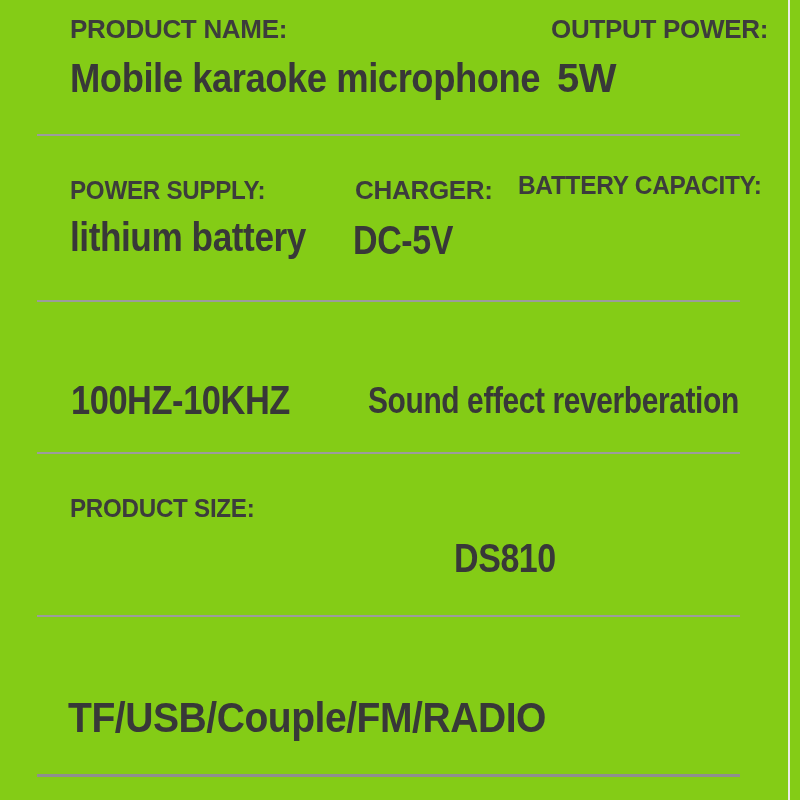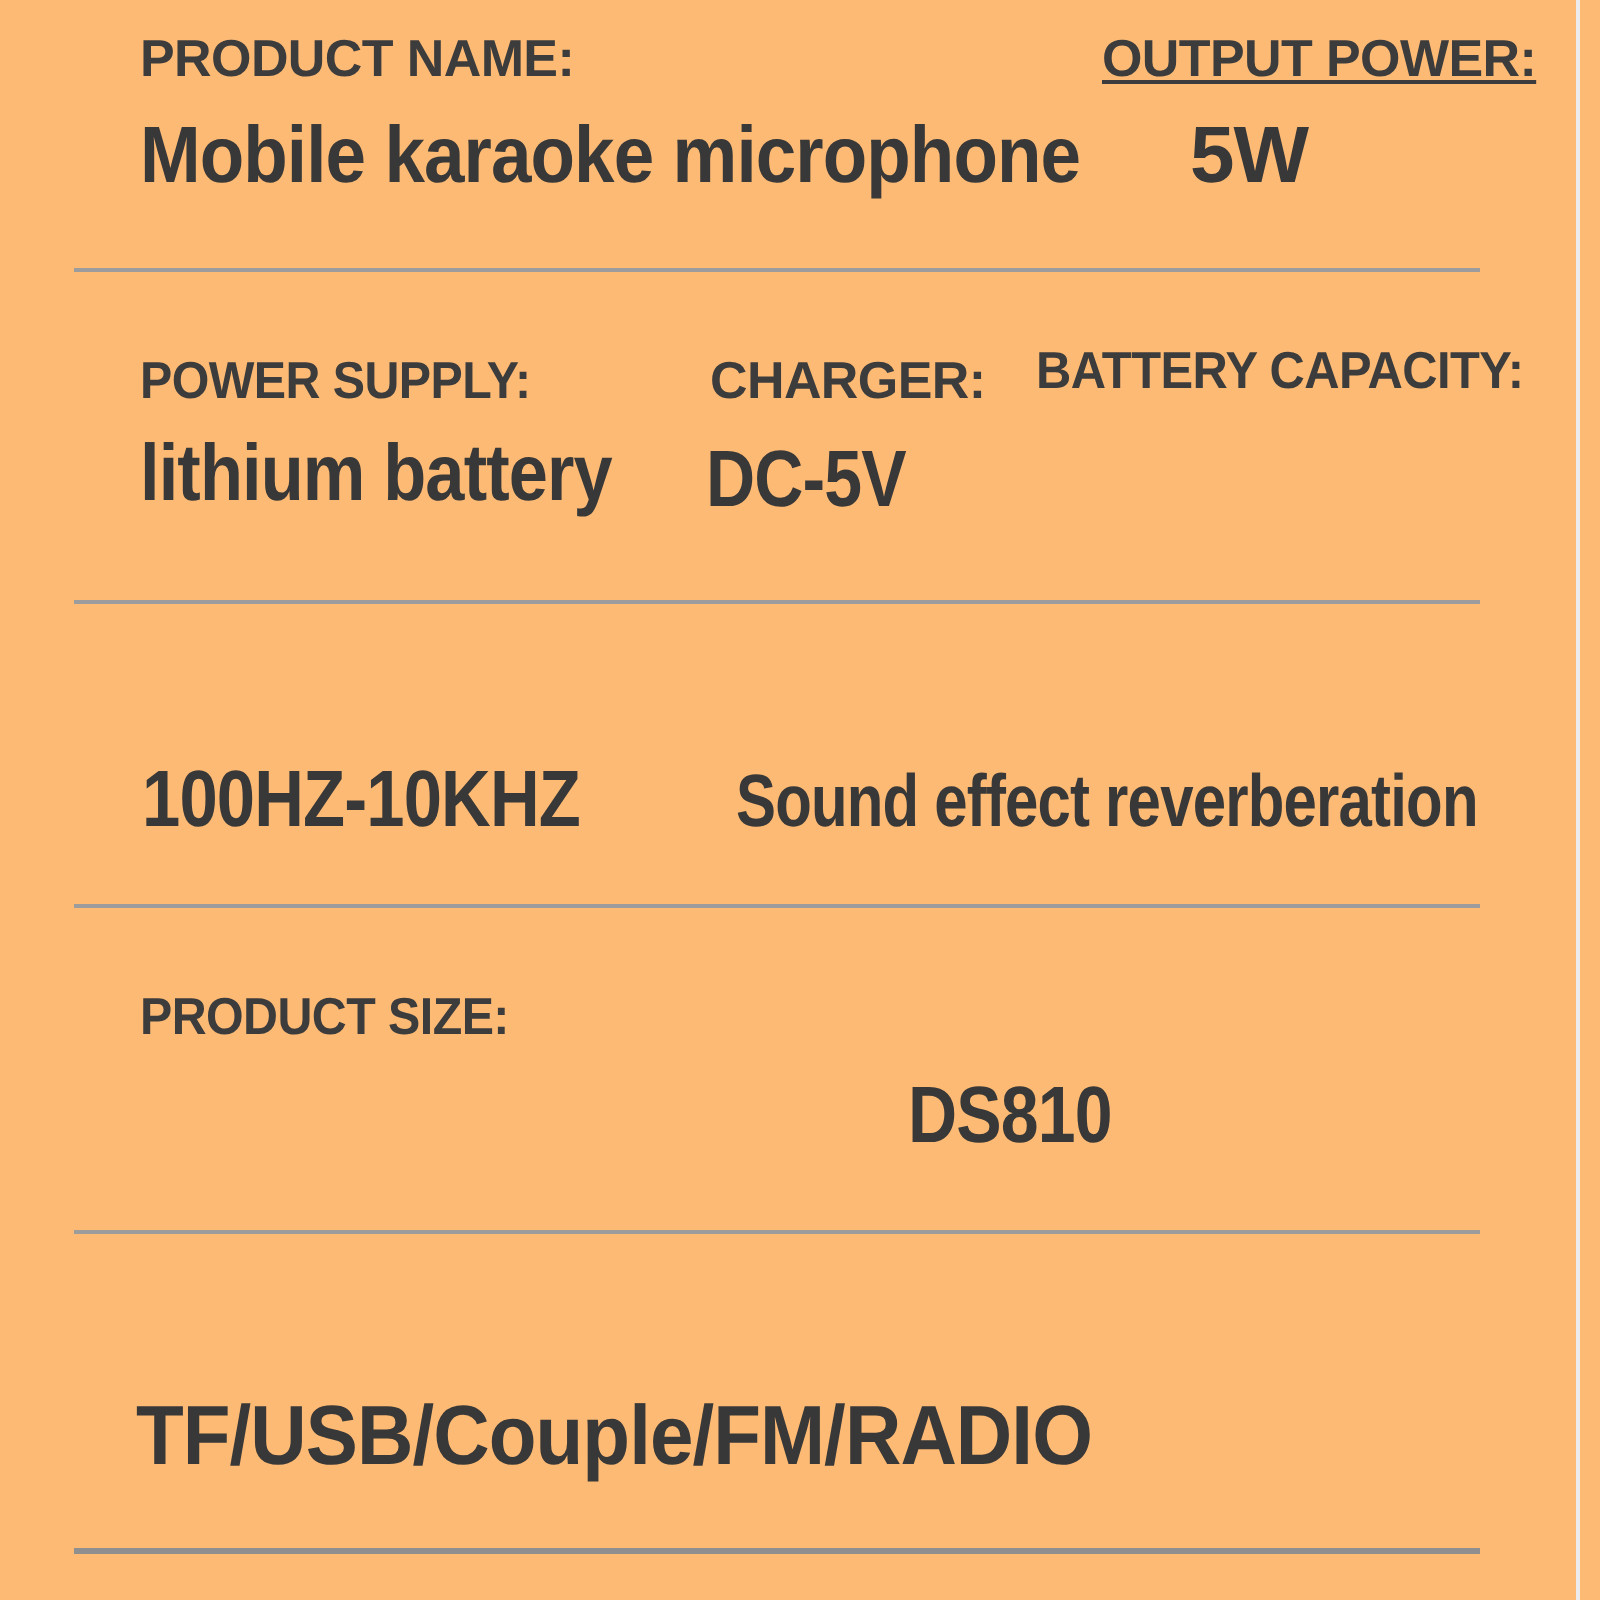--- a/index.html
+++ b/index.html
@@ -5,21 +5,21 @@
   html,body{margin:0;padding:0;}
   body{
     width:800px;height:800px;
     background:#fcfcfc;
     font-family:"Liberation Sans",sans-serif;
     overflow:hidden;
   }
   .sheet{
     position:relative;
     width:800px;height:800px;
-    background:#fdba74;
+    background:#84cc16;
   }
   .lbl{
     position:absolute;
     display:inline-block;
     font-size:26px;
     font-weight:700;
     letter-spacing:-0.3px;
     color:#3c3c3c;
     white-space:nowrap;
     line-height:1;
@@ -51,23 +51,23 @@
     width:2px;
     background:#ececec;
   }
 </style>
 </head>
 <body>
 
 <div class="sheet">
 
   <span class="lbl" style="left:70px;top:16px;">PRODUCT NAME:</span>
-  <span class="lbl" style="left:551px;top:16px;text-decoration:underline;">OUTPUT POWER:</span>
+  <span class="lbl" style="left:551px;top:16px;">OUTPUT POWER:</span>
   <span class="val" style="left:70px;top:58px;transform:scaleX(0.91);">Mobile karaoke microphone</span>
-  <span class="val" style="left:557px;top:58px;margin-left:38px;">5W</span>
+  <span class="val" style="left:557px;top:58px;">5W</span>
   <div class="divider" style="top:134px;"></div>
 
   <span class="lbl" style="left:70px;top:177px;transform:scaleX(0.93);">POWER SUPPLY:</span>
   <span class="lbl" style="left:355px;top:177px;">CHARGER:</span>
   <span class="lbl" style="left:518px;top:172px;transform:scaleX(0.94);">BATTERY CAPACITY:</span>
   <span class="val" style="left:70px;top:217px;transform:scaleX(0.88);">lithium battery</span>
   <span class="val" style="left:353px;top:220px;transform:scaleX(0.85);">DC-5V</span>
   <div class="divider" style="top:300px;"></div>
 
   <span class="val" style="left:71px;top:380px;transform:scaleX(0.86);">100HZ-10KHZ</span>

